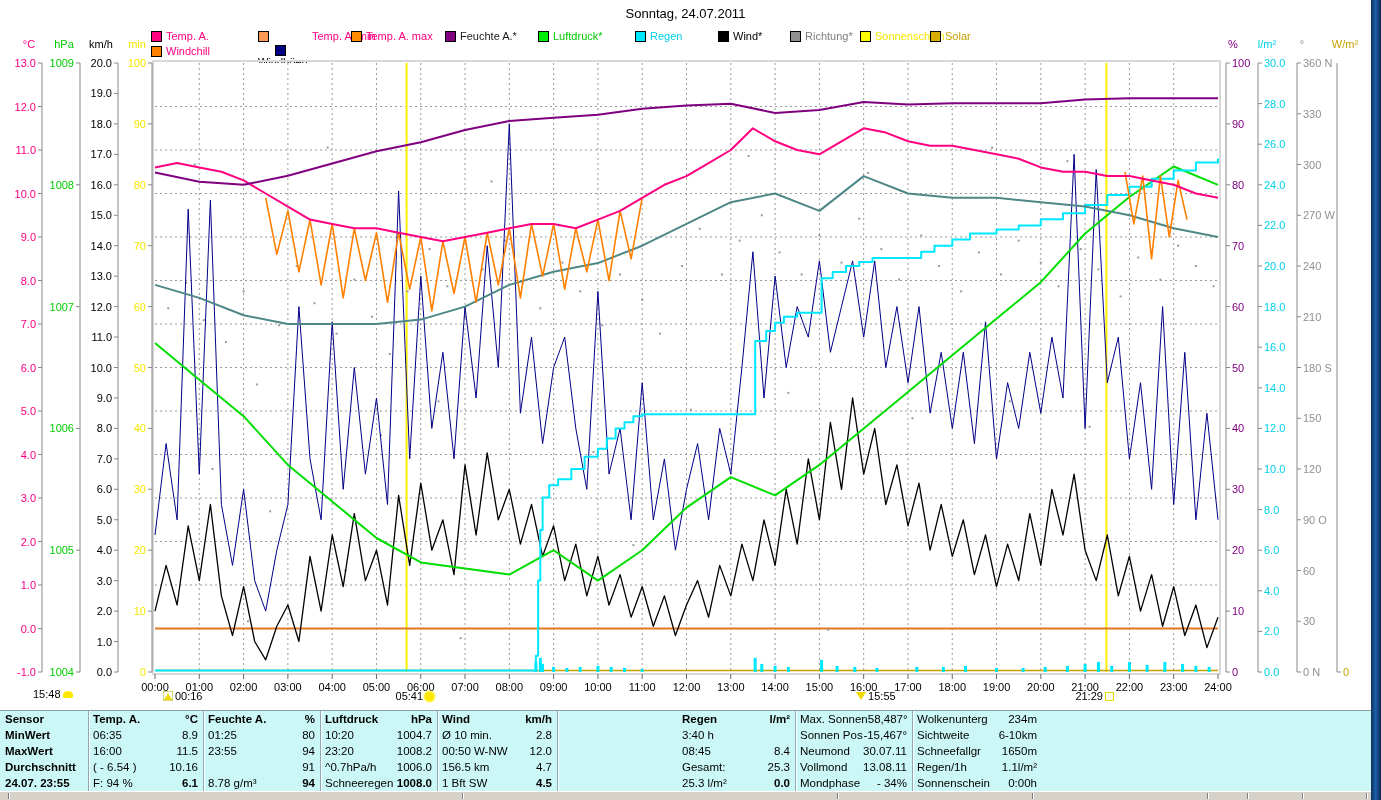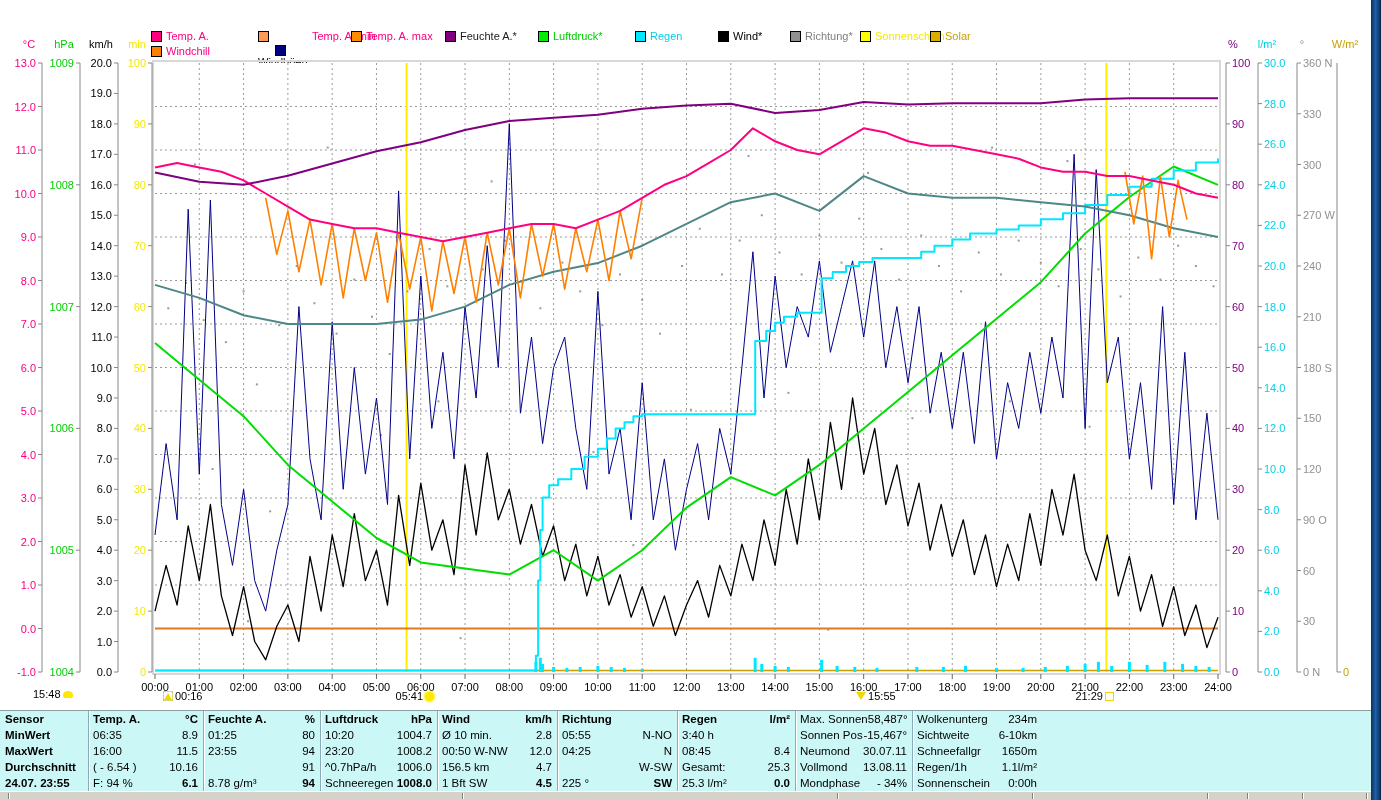--- a/index.html
+++ b/index.html
@@ -26,20 +26,21 @@
   #statusbar{position:absolute;left:0;top:791px;width:1371px;height:9px;background:#d6d2ca;border-top:1px solid #ffffff;}
   .sb-seg{position:absolute;top:1px;height:6px;border-left:1px solid #808080;box-shadow:1px 0 0 #ffffff;}
   #desktop-strip{position:absolute;left:1371px;top:0;width:10px;height:800px;
      background:linear-gradient(90deg,#0c3158 0%,#1d5fa8 45%,#123e74 80%,#081f3d 100%);}
   svg text{font-family:"Liberation Sans",sans-serif;}
 </style>
 </head>
 <body>
 
 <div id="app">
+  <div id="title">Sonntag, 24.07.2011</div>
   <div id="legend">
       <div class="legend-item" style="left: 151px; top: 30px;">
         <span class="legend-sq" style="background: rgb(255, 0, 128);"></span>
         <span style="color: rgb(255, 0, 128);">Temp. A.</span>
       </div>
       <div class="legend-item" style="left: 258px; top: 30px;">
         <span class="legend-sq" style="background: rgb(255, 153, 85);"></span>
         <span style="color: rgb(255, 0, 128); margin-left: 39px;">Temp. A. min</span>
       </div>
       <div class="legend-item" style="left: 351px; top: 30px;">
@@ -675,42 +676,20 @@
         </div>
         <div class="trow">
           <span class="l">156.5 km</span>
           <span class="r">4.7</span>
         </div>
         <div class="trow">
           <span class="l">1 Bft SW</span>
           <span class="r b">4.5</span>
         </div>
       </div>
-      <div class="tcol" style="left: 557px; width: 120px;">
-        <div class="trow">
-          <span class="l b">Richtung</span>
-          <span class="r b"></span>
-        </div>
-        <div class="trow">
-          <span class="l">05:55</span>
-          <span class="r">N-NO</span>
-        </div>
-        <div class="trow">
-          <span class="l">04:25</span>
-          <span class="r">N</span>
-        </div>
-        <div class="trow">
-          <span class="l"></span>
-          <span class="r">W-SW</span>
-        </div>
-        <div class="trow">
-          <span class="l">225 °</span>
-          <span class="r b">SW</span>
-        </div>
-      </div>
       <div class="tcol" style="left: 677px; width: 118px;">
         <div class="trow">
           <span class="l b">Regen</span>
           <span class="r b">l/m²</span>
         </div>
         <div class="trow">
           <span class="l">3:40 h</span>
           <span class="r"></span>
         </div>
         <div class="trow">

